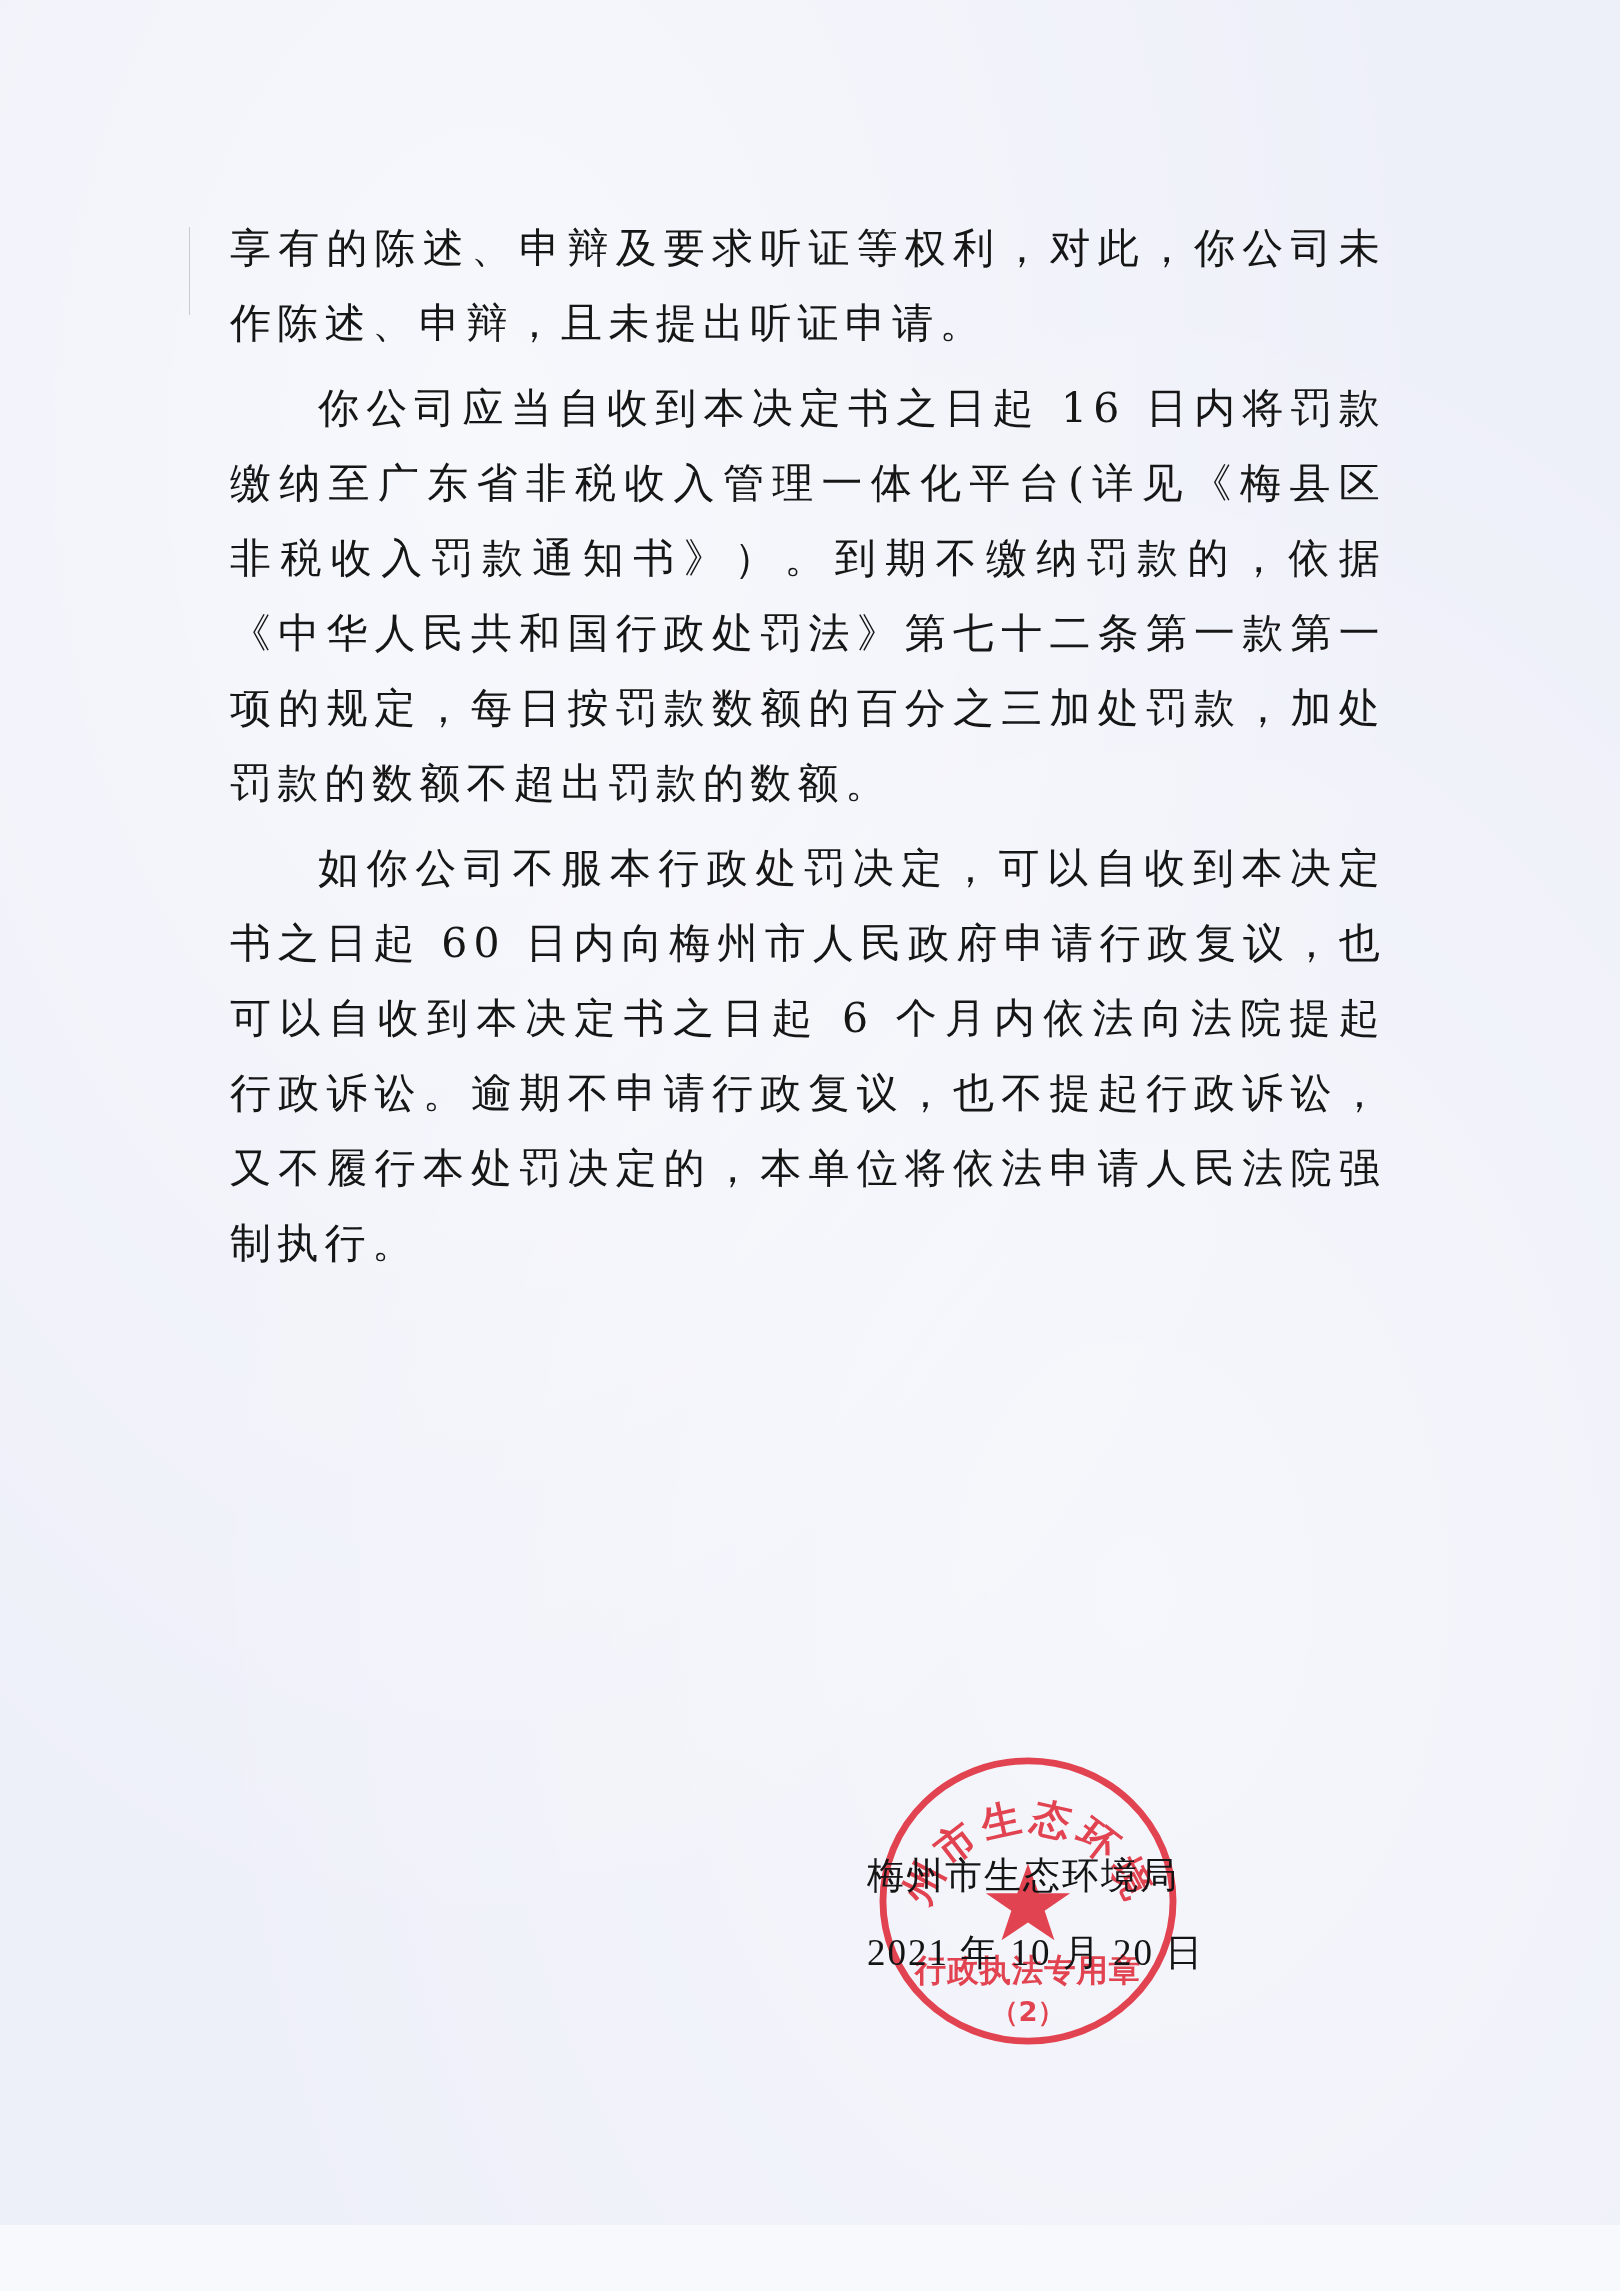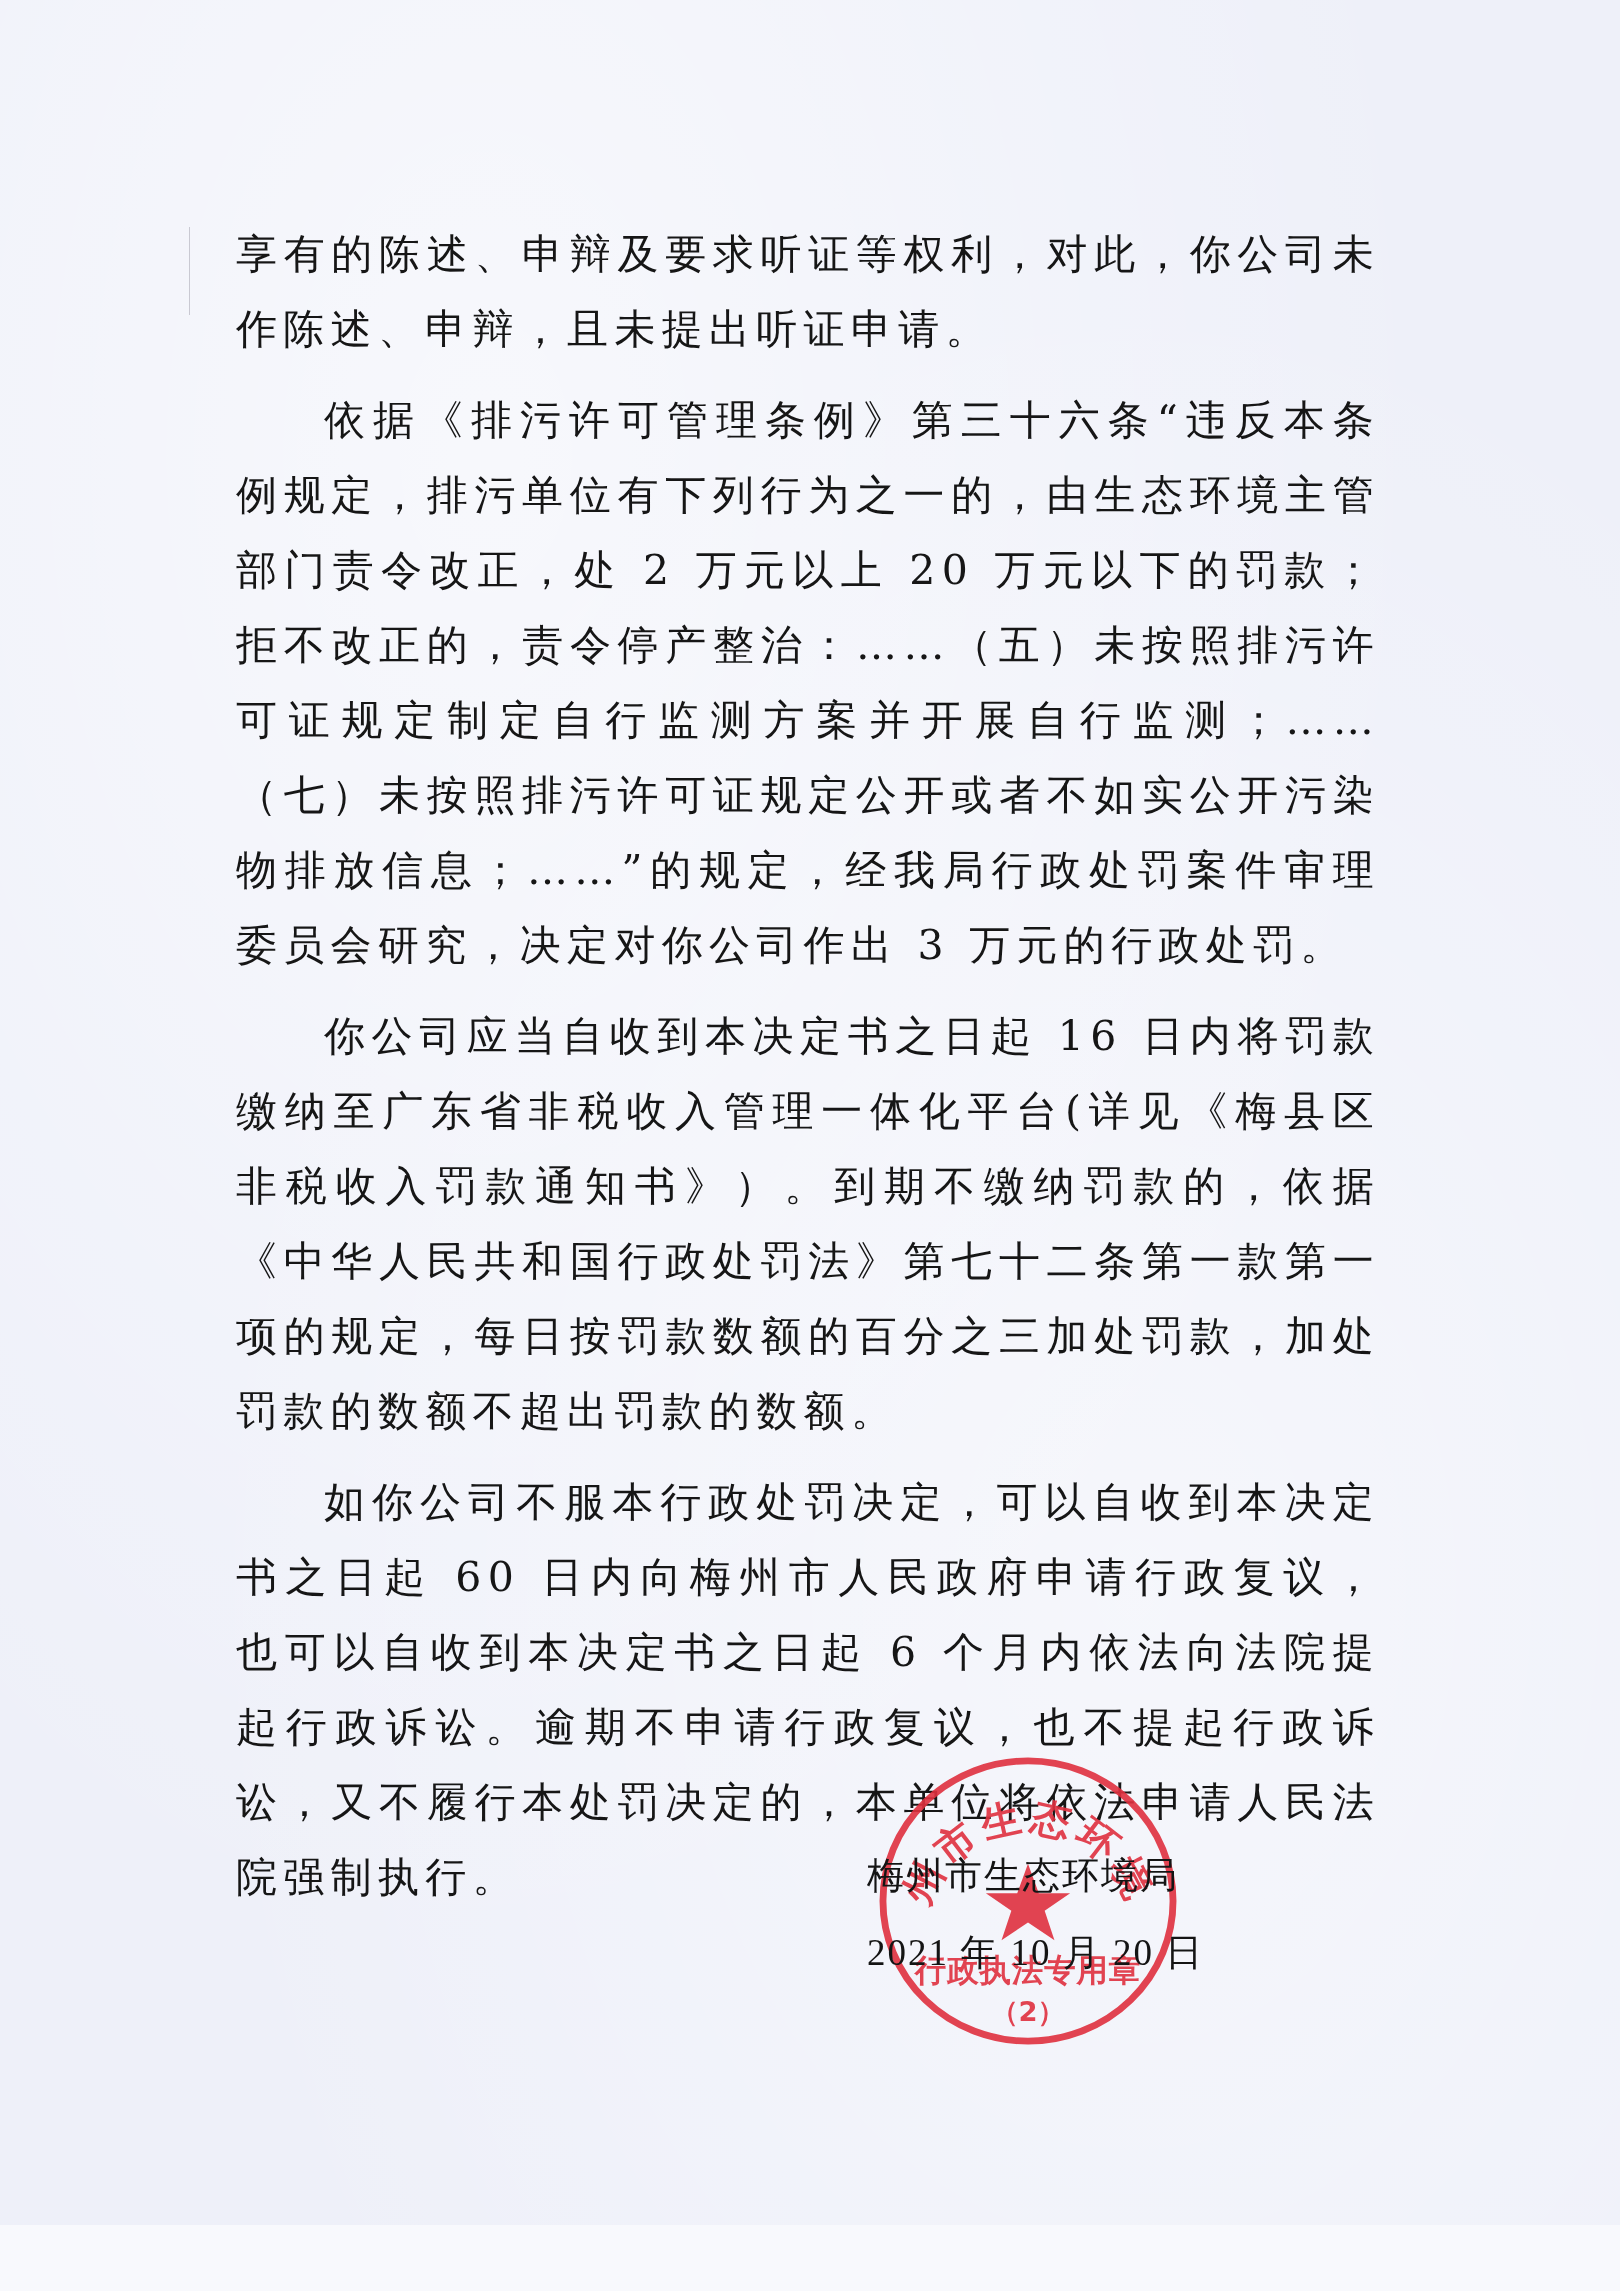--- a/index.html
+++ b/index.html
@@ -39,21 +39,21 @@
       height: 88px;
       background: #c9c9d2;
     }
     .body-text {
       position: absolute;
       left: 220px;
       top: 201px;
       width: 1176px;
     }
     .para {
-      margin: 16px;
+      margin: 10px;
       font-size: 41px;
       line-height: 75px;
       letter-spacing: 6.3px;
       text-align: justify;
       text-align-last: left;
     }
     .para.indent {
       text-indent: 88px;
     }
     .signature {
@@ -84,21 +84,20 @@
   </style>
 </head>
 <body>
 
 <div class="paper"></div>
 <div class="bottom-strip"></div>
 <div class="margin-mark"></div>
 
 <div class="body-text">
   <p class="para">享有的陈述、申辩及要求听证等权利，对此，你公司未作陈述、申辩，且未提出听证申请。</p>
-  <p class="para indent">依据《排污许可管理条例》第三十六条“违反本条例规定，排污单位有下列行为之一的，由生态环境主管部门责令改正，处 2 万元以上 20 万元以下的罚款；拒不改正的，责令停产整治：……（五）未按照排污许可证规定制定自行监测方案并开展自行监测；……（七）未按照排污许可证规定公开或者不如实公开污染物排放信息；……”的规定，经我局行政处罚案件审理委员会研究，决定对你公司作出 3 万元的行政处罚。</p>
   <p class="para indent">你公司应当自收到本决定书之日起 16 日内将罚款缴纳至广东省非税收入管理一体化平台(详见《梅县区非税收入罚款通知书》）。到期不缴纳罚款的，依据《中华人民共和国行政处罚法》第七十二条第一款第一项的规定，每日按罚款数额的百分之三加处罚款，加处罚款的数额不超出罚款的数额。</p>
   <p class="para indent">如你公司不服本行政处罚决定，可以自收到本决定书之日起 60 日内向梅州市人民政府申请行政复议，也可以自收到本决定书之日起 6 个月内依法向法院提起行政诉讼。逾期不申请行政复议，也不提起行政诉讼，又不履行本处罚决定的，本单位将依法申请人民法院强制执行。</p>
 </div>
 
 <svg class="stamp" viewBox="0 0 312 300" xmlns="http://www.w3.org/2000/svg">
   <defs>
     <path id="arcTop" d="M 52 170 A 106 106 0 0 1 262 170" fill="none"></path>
   </defs>
   <ellipse cx="156" cy="150" rx="148" ry="143" fill="none" stroke="#e0303f" stroke-width="7"></ellipse>
   <text font-family="DejaVu Sans, sans-serif" font-size="40" font-weight="bold" fill="#e0303f" letter-spacing="6">

